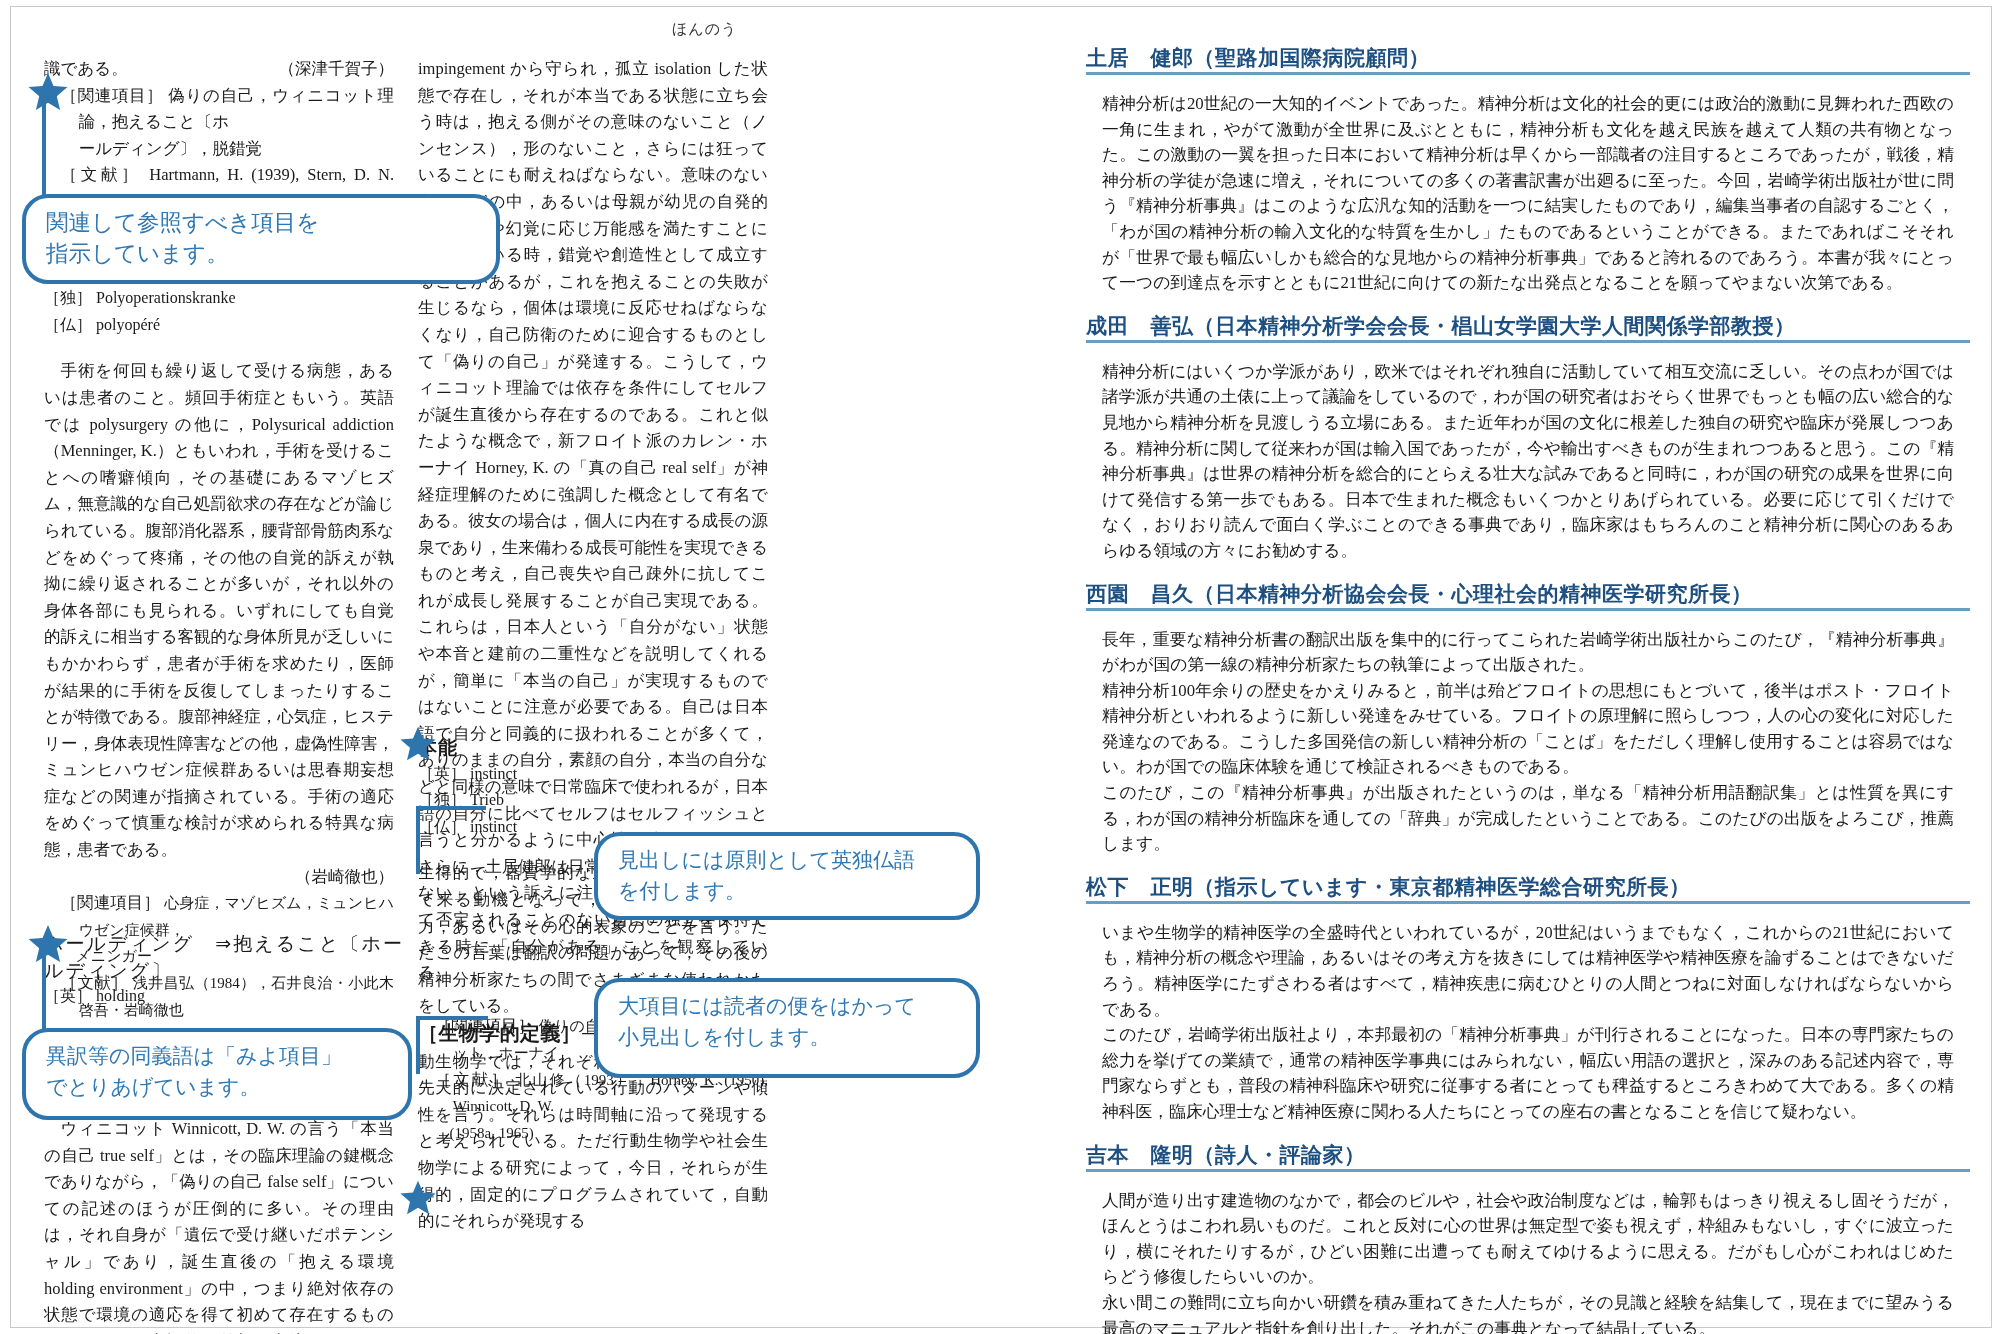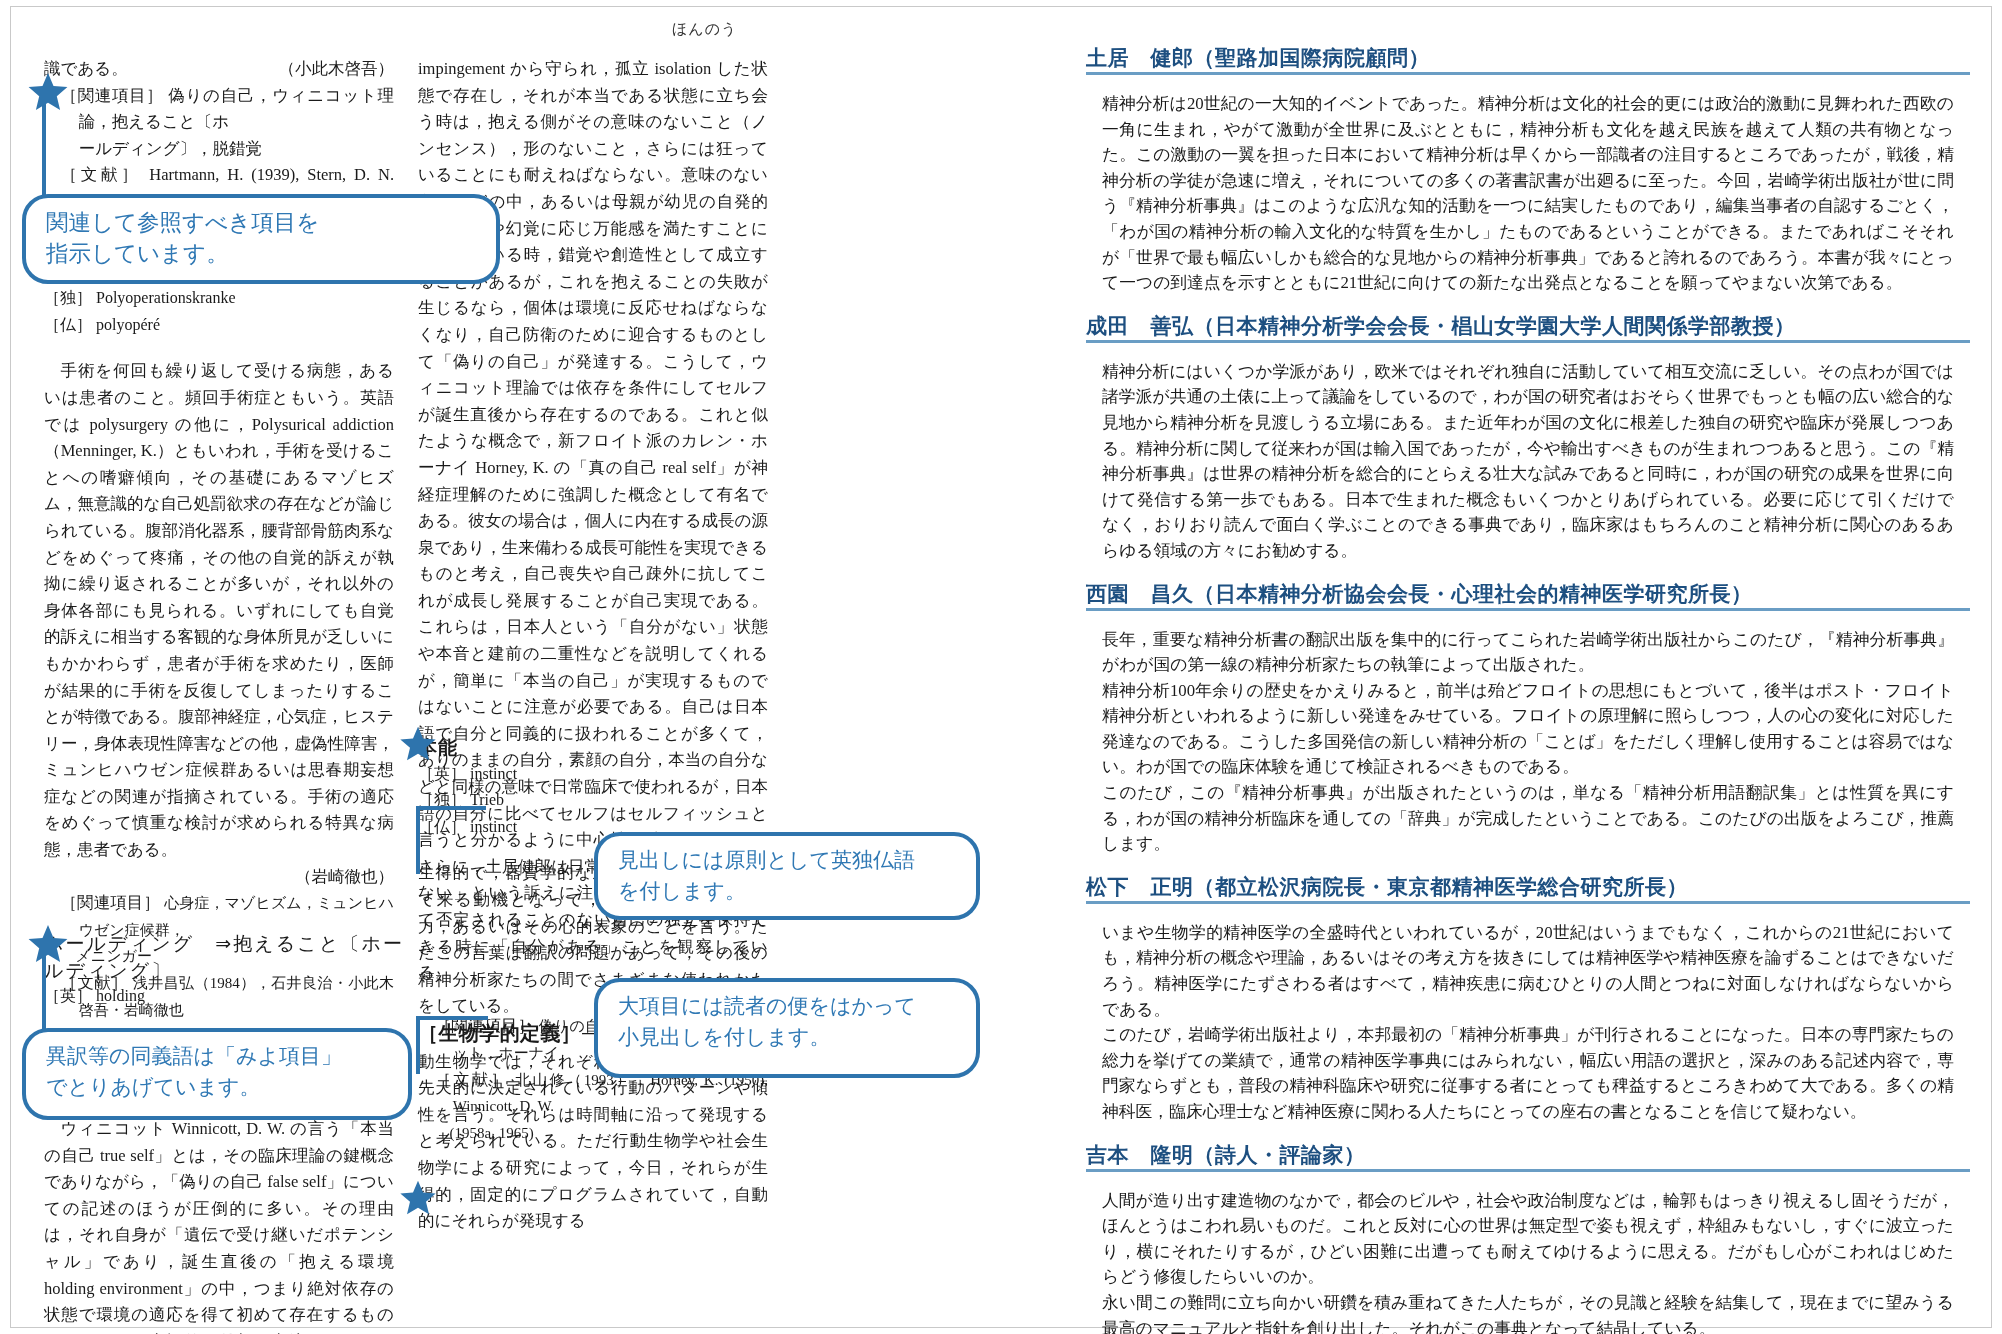--- a/index.html
+++ b/index.html
@@ -126,21 +126,21 @@
 
 <div class="page">
 
   <div class="frame"></div>
 
   <div class="ruby-note">ほんのう</div>
 
   <div class="col" style="left:44px;top:56px;width:350px;">
     <p>
       <span>識である。</span>
-      <span style="float:right;">（小此木啓吾）</span>
+      <span style="float:right;">（深津千賀子）</span>
     </p>
     <p class="sub">
       <span>［関連項目］</span> <span>偽りの自己，ウィニコット理論，抱えること〔ホ</span>
     </p>
     <p class="sub2">ールディング〕，脱錯覚</p>
     <p class="sub">
       <span>［文献］</span> <span>Hartmann, H. (1939), Stern, D. N. (1995), Stolorow,</span>
     </p>
     <p class="sub2">R. D. (1997), Winnicott, D.</p>
   </div>
@@ -270,21 +270,21 @@
     <div class="rsection" style="margin-top:14px;">
       <div class="rhead">西園　昌久（日本精神分析協会会長・心理社会的精神医学研究所長）</div>
       <div class="rbody">
         <p>長年，重要な精神分析書の翻訳出版を集中的に行ってこられた岩崎学術出版社からこのたび，『精神分析事典』がわが国の第一線の精神分析家たちの執筆によって出版された。</p>
         <p>精神分析100年余りの歴史をかえりみると，前半は殆どフロイトの思想にもとづいて，後半はポスト・フロイト精神分析といわれるように新しい発達をみせている。フロイトの原理解に照らしつつ，人の心の変化に対応した発達なのである。こうした多国発信の新しい精神分析の「ことば」をただしく理解し使用することは容易ではない。わが国での臨床体験を通じて検証されるべきものである。</p>
         <p>このたび，この『精神分析事典』が出版されたというのは，単なる「精神分析用語翻訳集」とは性質を異にする，わが国の精神分析臨床を通しての「辞典」が完成したということである。このたびの出版をよろこび，推薦します。</p>
       </div>
     </div>
 
     <div class="rsection" style="margin-top:14px;">
-      <div class="rhead">松下　正明（都立松沢病院長・東京都精神医学総合研究所長）</div>
+      <div class="rhead">松下　正明（指示しています・東京都精神医学総合研究所長）</div>
       <div class="rbody">
         <p>いまや生物学的精神医学の全盛時代といわれているが，20世紀はいうまでもなく，これからの21世紀においても，精神分析の概念や理論，あるいはその考え方を抜きにしては精神医学や精神医療を論ずることはできないだろう。精神医学にたずさわる者はすべて，精神疾患に病むひとりの人間とつねに対面しなければならないからである。</p>
         <p>このたび，岩崎学術出版社より，本邦最初の「精神分析事典」が刊行されることになった。日本の専門家たちの総力を挙げての業績で，通常の精神医学事典にはみられない，幅広い用語の選択と，深みのある記述内容で，専門家ならずとも，普段の精神科臨床や研究に従事する者にとっても稗益するところきわめて大である。多くの精神科医，臨床心理士など精神医療に関わる人たちにとっての座右の書となることを信じて疑わない。</p>
       </div>
     </div>
 
     <div class="rsection" style="margin-top:14px;">
       <div class="rhead">吉本　隆明（詩人・評論家）</div>
       <div class="rbody">
         <p>人間が造り出す建造物のなかで，都会のビルや，社会や政治制度などは，輪郭もはっきり視えるし固そうだが，ほんとうはこわれ易いものだ。これと反対に心の世界は無定型で姿も視えず，枠組みもないし，すぐに波立ったり，横にそれたりするが，ひどい困難に出遭っても耐えてゆけるように思える。だがもし心がこわれはじめたらどう修復したらいいのか。</p>

